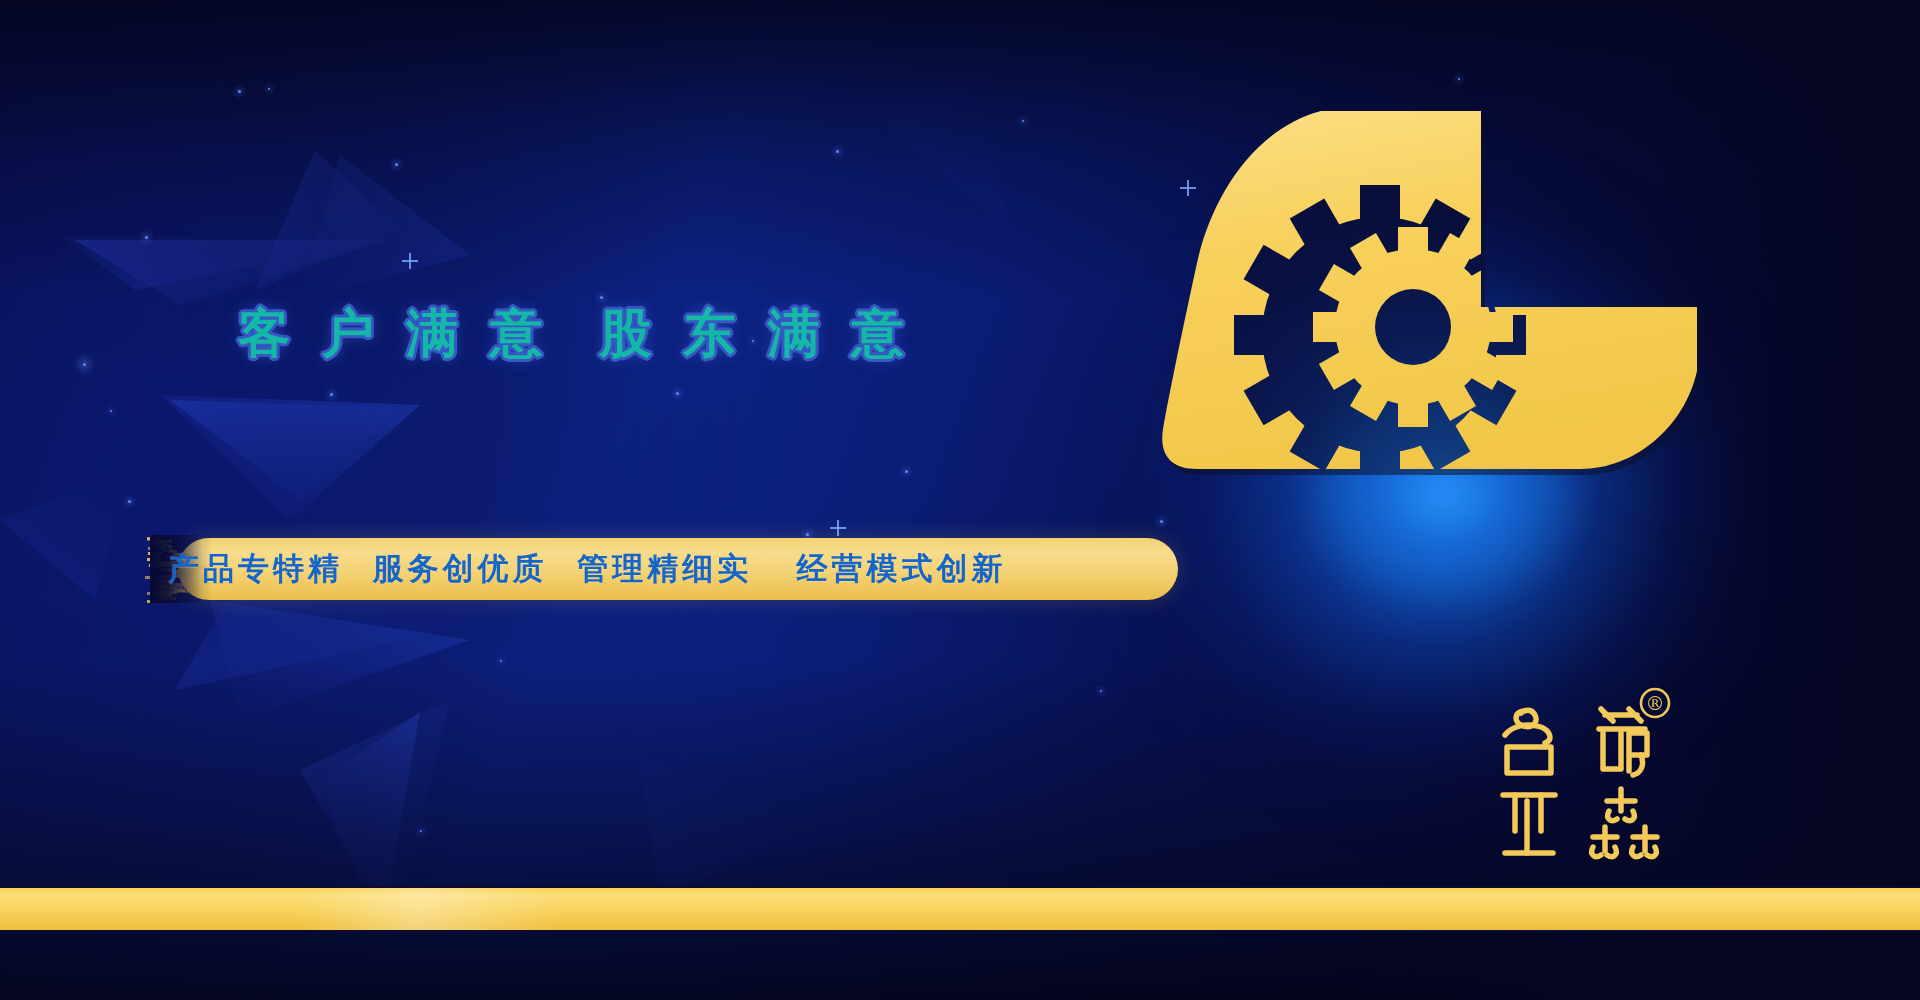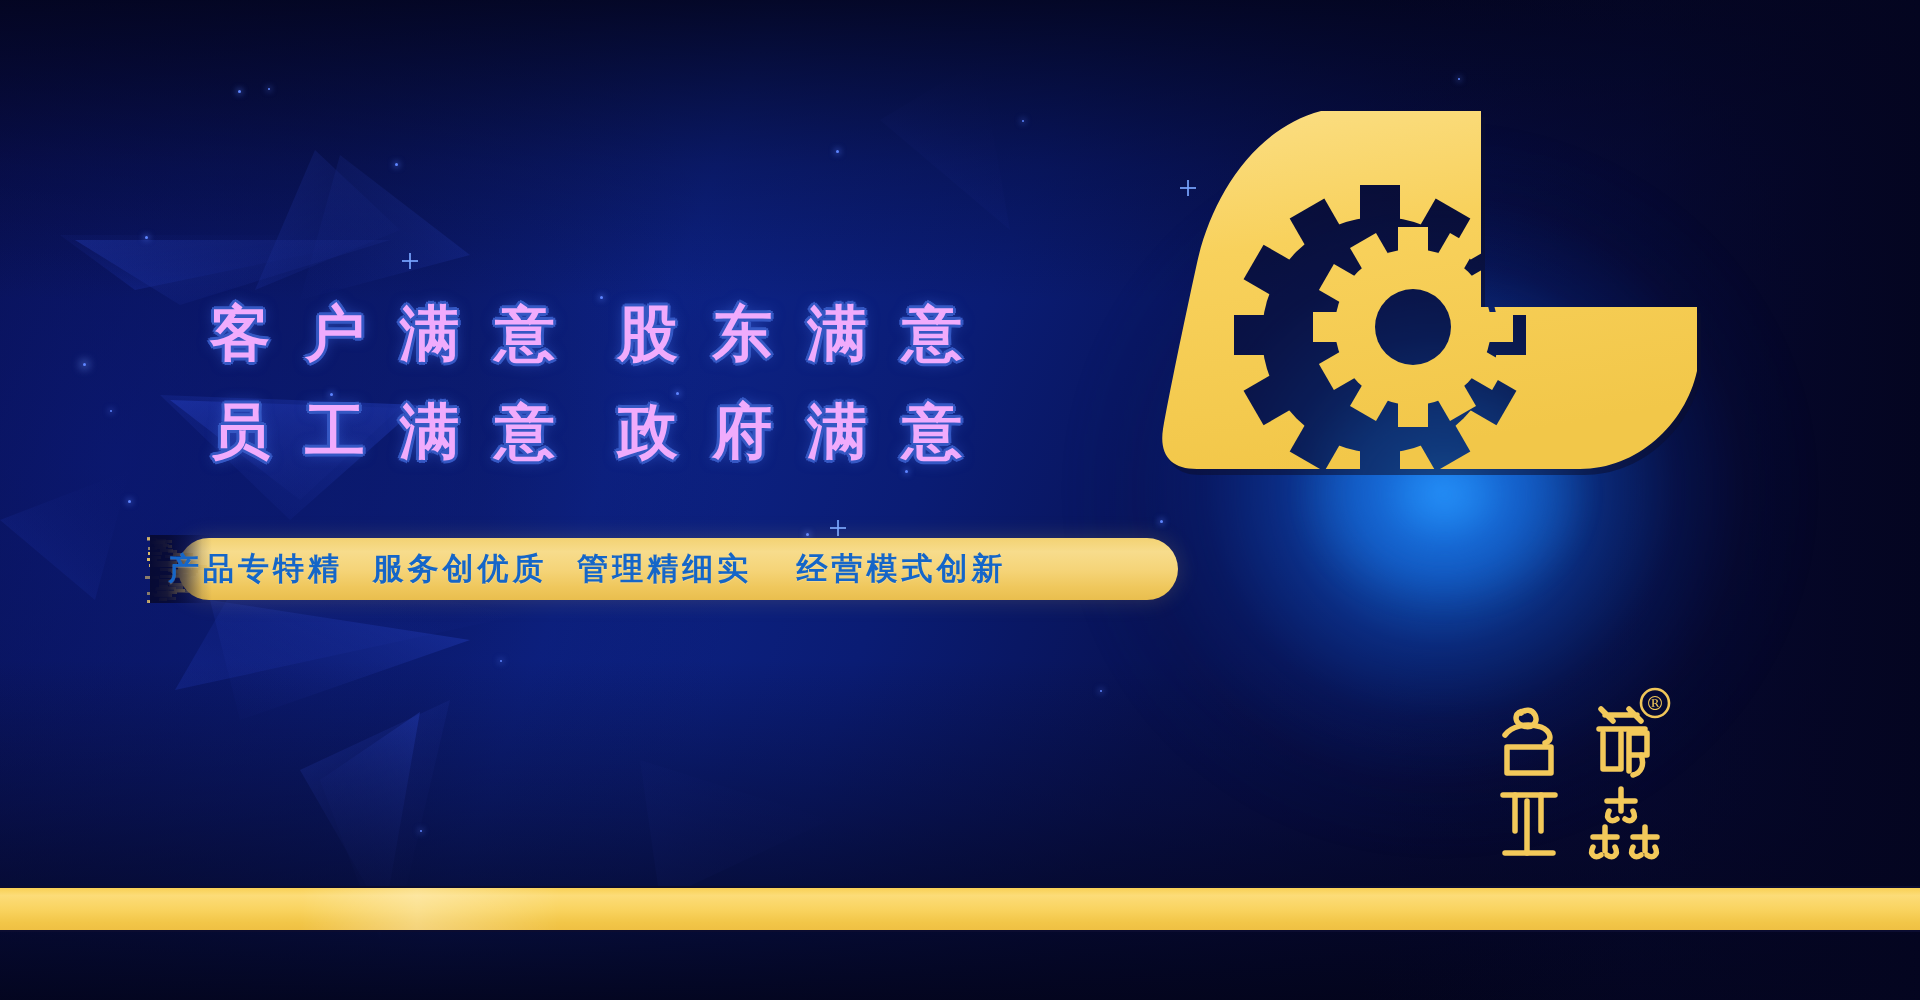--- a/index.html
+++ b/index.html
@@ -101,35 +101,36 @@
 
   
   .headline {
     position:absolute;
     left:210px; top:285px;
     width:820px;
   }
   .headline-line {
     font-family:"DejaVu Serif", "Liberation Serif", serif;
     font-weight:700;
-    font-size:60px;
+    font-size:52px;
     line-height:96px;
     letter-spacing:7px;
-    color:#f0abfc;
+    color:#14b8a6;
     white-space:pre;
     text-shadow:
       -2px -2px 0 #3558c4,
        2px -2px 0 #3558c4,
       -2px  2px 0 #3558c4,
        2px  2px 0 #3558c4,
       -3px  0   0 #3558c4,
        3px  0   0 #3558c4,
        0   -3px 0 #3558c4,
        0    3px 0 #3558c4,
        0    0   14px rgba(60,100,220,0.75);
+    margin-left: 28px;
   }
   .headline-line.l2 { margin-top:2px; }
 
   
   .subtitle-wrap {
     position:absolute;
     left:150px; top:535px;
     width:900px; height:68px;
   }
   .pill {
@@ -288,21 +289,20 @@
     <span class="pt" style="left:1458px;top:78px;width:2px;height:2px;"></span>
     <span class="pt" style="left:500px;top:660px;width:2px;height:2px;"></span>
     <span class="pt" style="left:420px;top:830px;width:2px;height:2px;"></span>
     <span class="pt-cross" style="left:402px;top:253px;"></span>
     <span class="pt-cross" style="left:1180px;top:180px;"></span>
     <span class="pt-cross" style="left:830px;top:520px;"></span>
   </div>
 
   <div class="headline">
     <div class="headline-line l1">客 户 满 意  股 东 满 意</div>
-    <div class="headline-line l2">员 工 满 意  政 府 满 意</div>
   </div>
 
   <div class="subtitle-wrap">
     <div class="pill"></div>
     <div class="shatter" id="shatter">
         <i style="left: 2.9px; top: 2px; width: 5.4px; opacity: 0.76;"></i>
         <i style="left: 2.5px; top: 3px; width: 10px; opacity: 0.42;"></i>
         <i style="left: 11.6px; top: 4px; width: 10.7px; opacity: 0.4;"></i>
         <i style="left: 12.3px; top: 5px; width: 15.9px; opacity: 0.64;"></i>
         <i style="left: 6.2px; top: 6px; width: 15.1px; opacity: 0.94;"></i>

